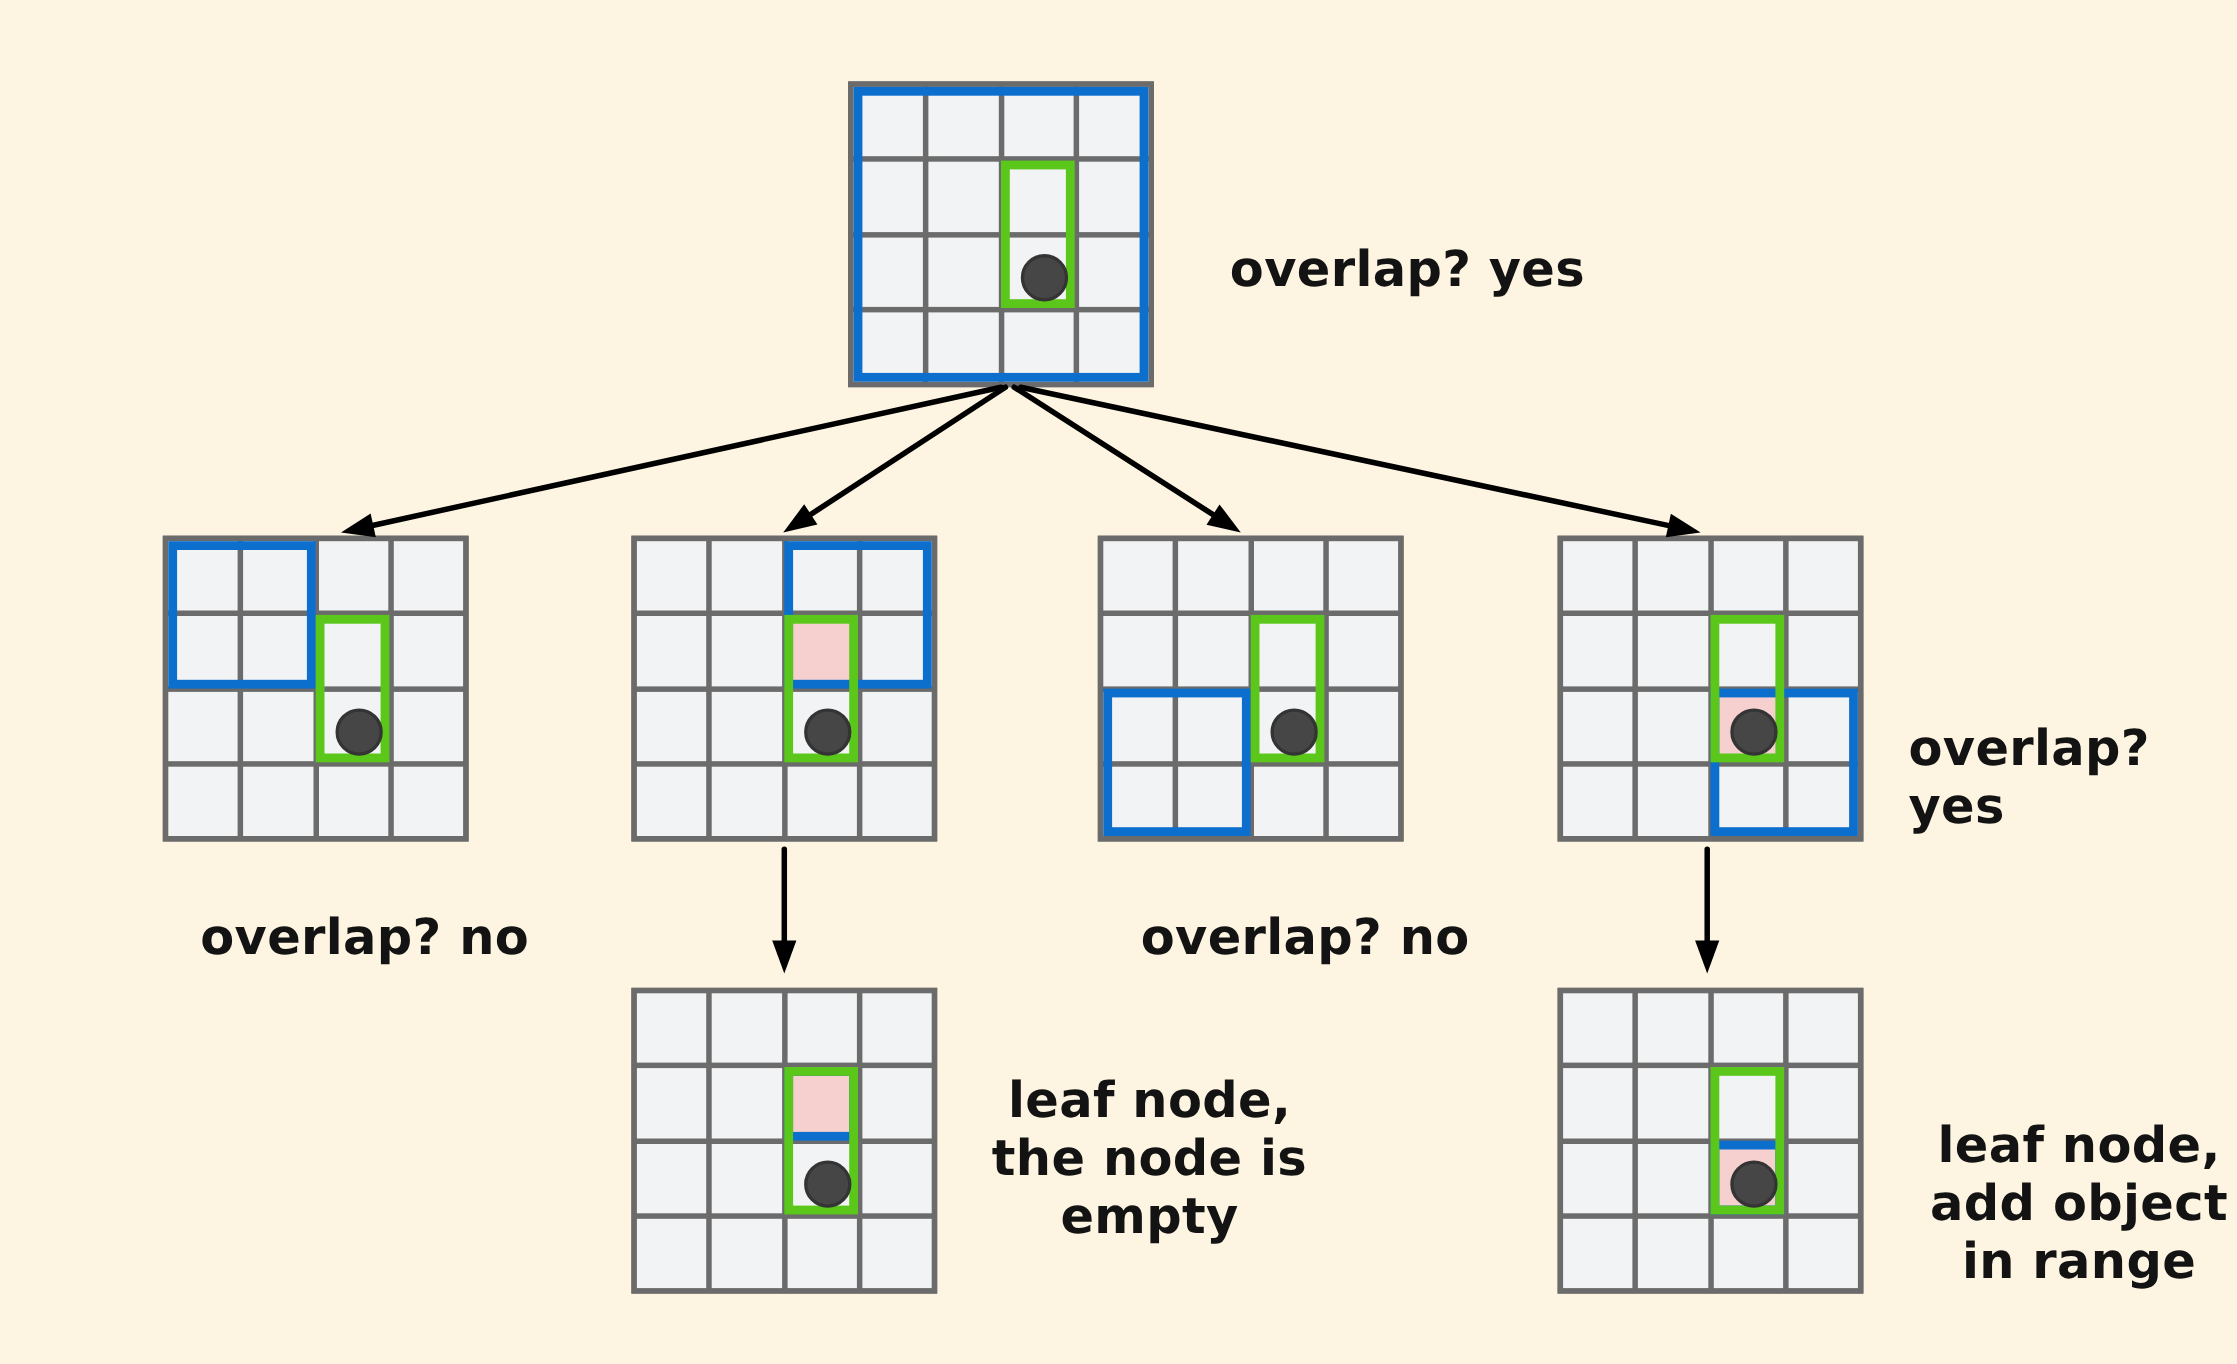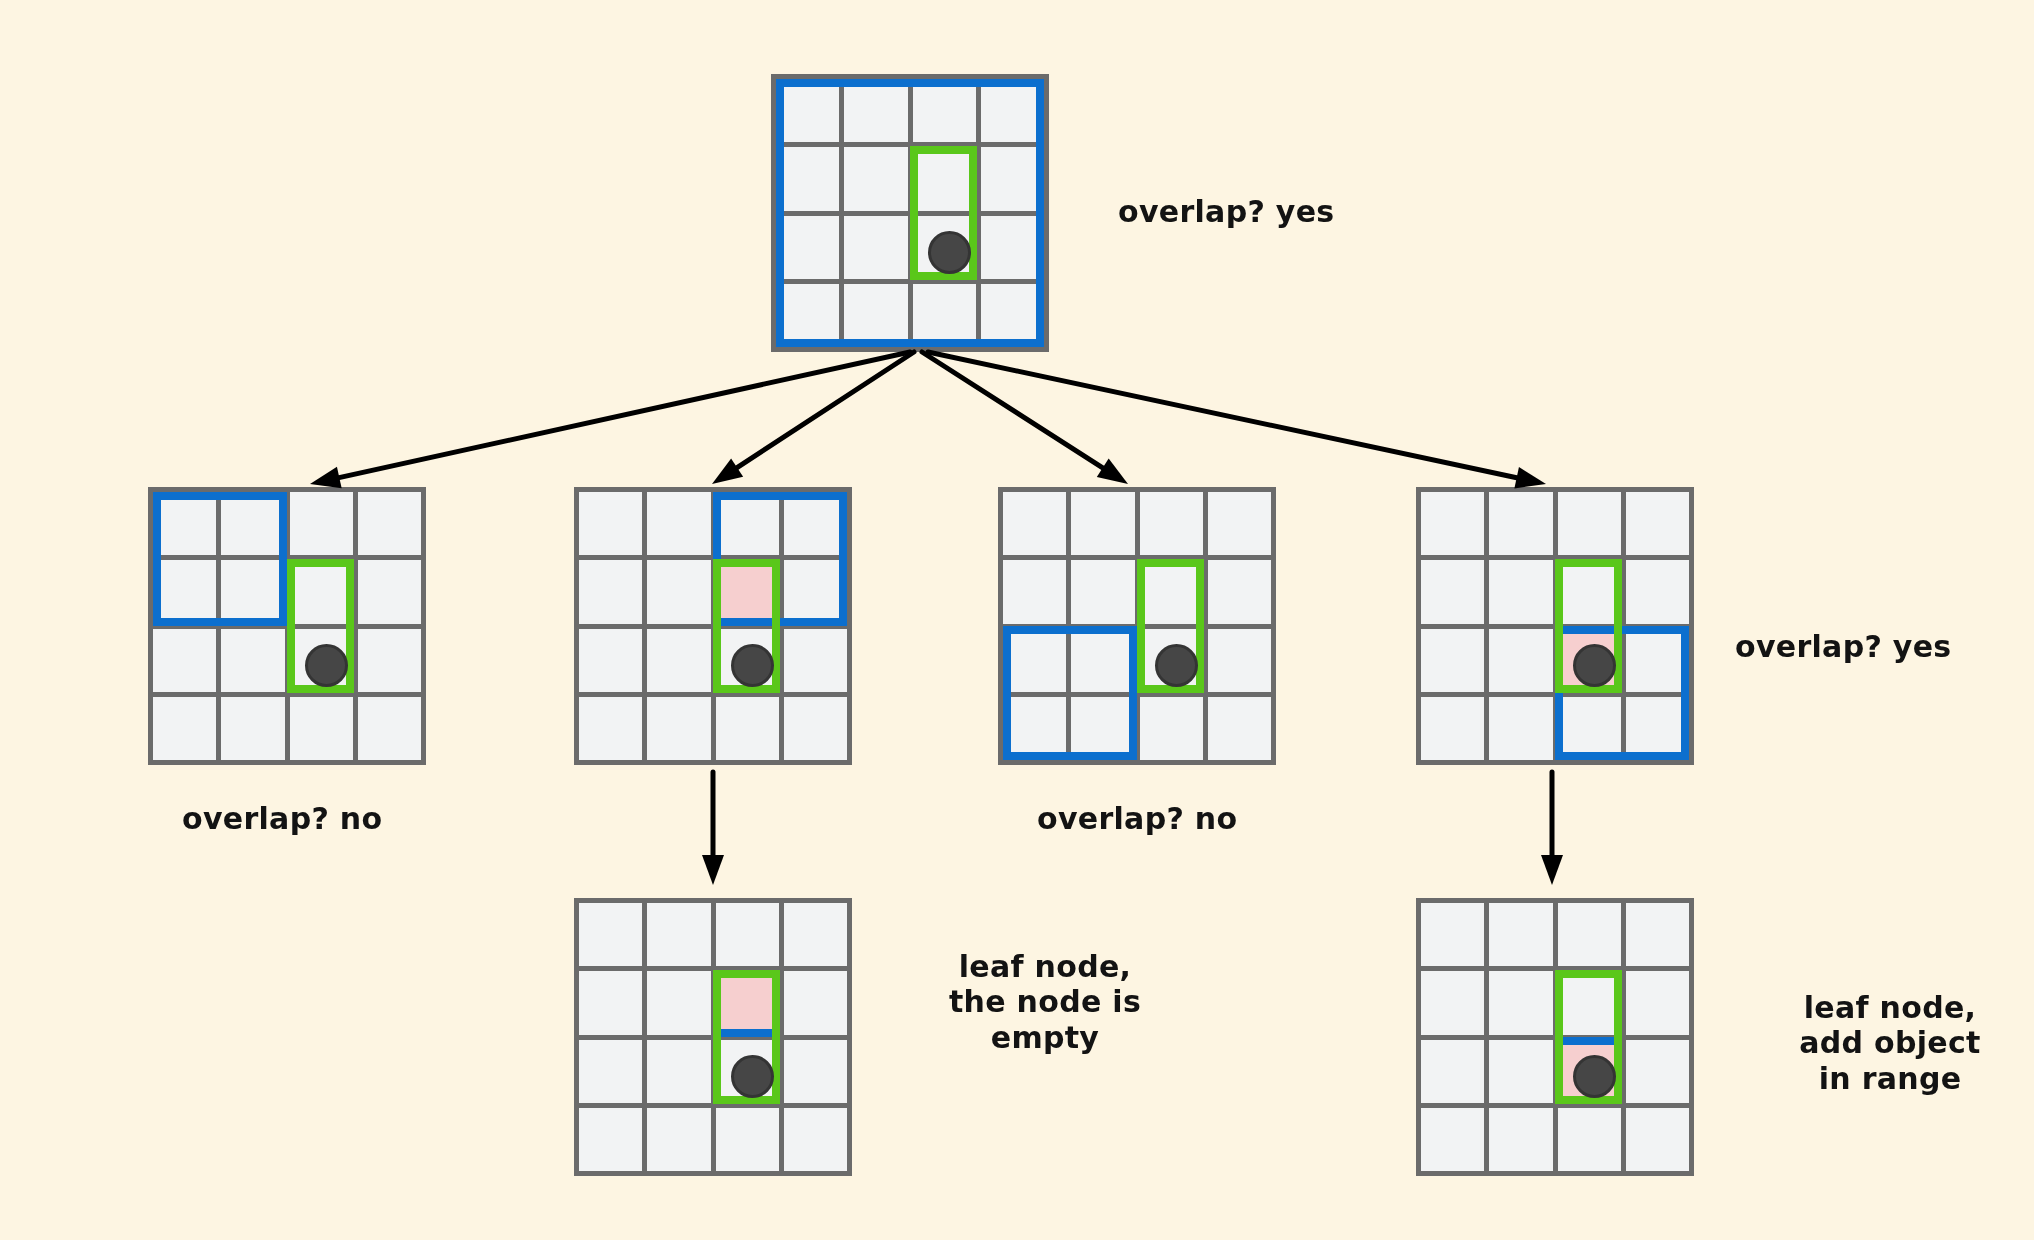--- a/index.html
+++ b/index.html
@@ -57,25 +57,26 @@
     background: #464646;
     border: 3px solid #343434;
     box-sizing: border-box;
     z-index: 5;
   }
 
   
   .label {
     position: absolute;
     color: #131313;
-    font-size: 30px;
+    font-size: 45px;
     font-weight: 600;
     line-height: 1.18;
     letter-spacing: 0.3px;
     white-space: pre-line;
+    margin-top: 24px;
   }
   .label.center { text-align: center; }
 
   
   #arrows {
     position: absolute;
     left: 0;
     top: 0;
     width: 2034px;
     height: 1240px;

